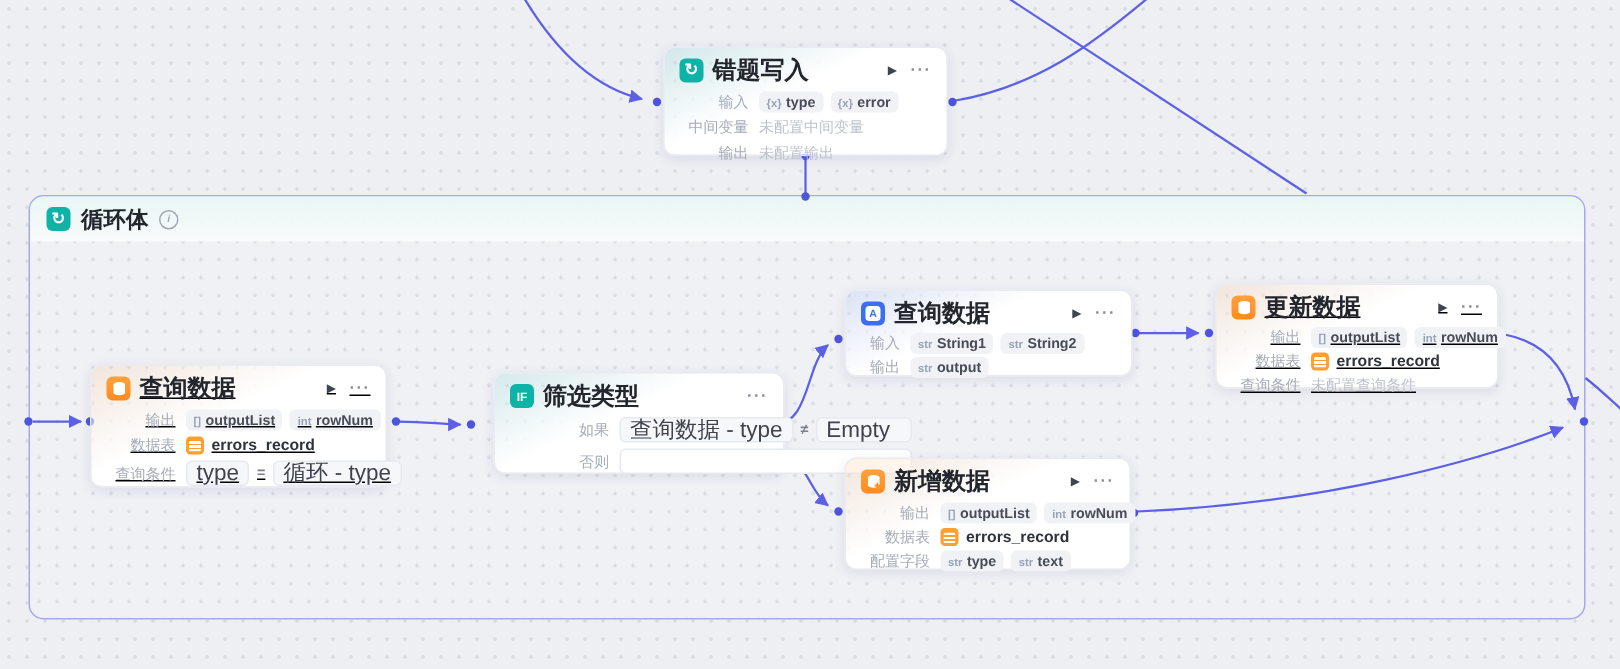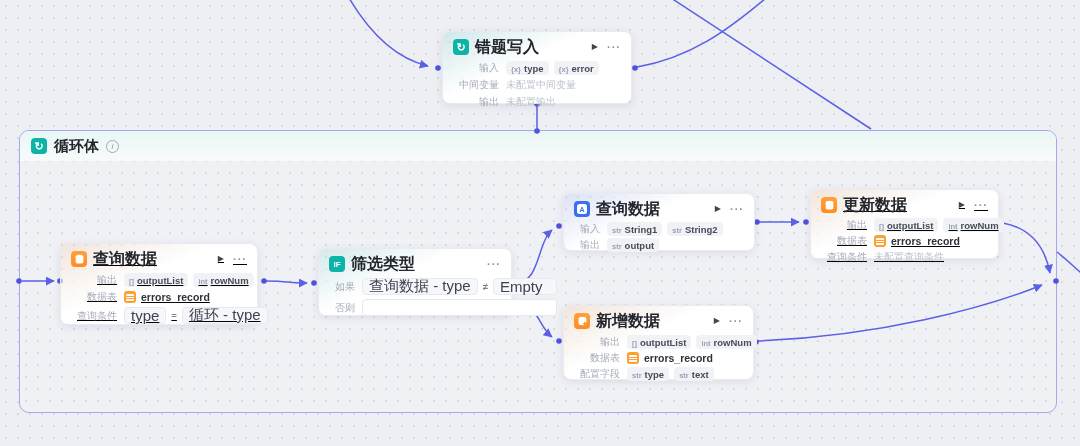--- a/index.html
+++ b/index.html
@@ -204,31 +204,31 @@
       </span>
       <span class="row-label">查询条件</span>
       <span class="row-value">
         <span class="inputbox grow">type</span>
         <span class="op">=</span>
         <span class="inputbox grow">循环 - type</span>
       </span>
     </div>
   </div>
 
-  <div class="node tint-teal" style="left:318px;top:248px;width:194px;height:68px;">
+  <div class="node tint-teal" style="left:329px;top:248px;width:194px;height:68px;">
     <div class="node-header">
       <span class="node-icon icon-teal">
           <span class="icon-if">IF</span>
         </span>
       <span class="node-title">筛选类型</span>
       <span class="hdr-actions">
         <span class="more">···</span>
       </span>
     </div>
-    <div class="rows lw26" style="row-gap:4px;">
+    <div class="rows lw26" style="row-gap:4px;margin-left:40px;">
       <span class="row-label">如果</span>
       <span class="row-value">
         <span class="inputbox grow">查询数据 - type</span>
         <span class="op">≠</span>
         <span class="inputbox" style="width:64px;">Empty</span>
       </span>
       <span class="row-label">否则</span>
       <span class="row-value">
         <span class="inputbox grow" style="background:#fff;"></span>
       </span>

